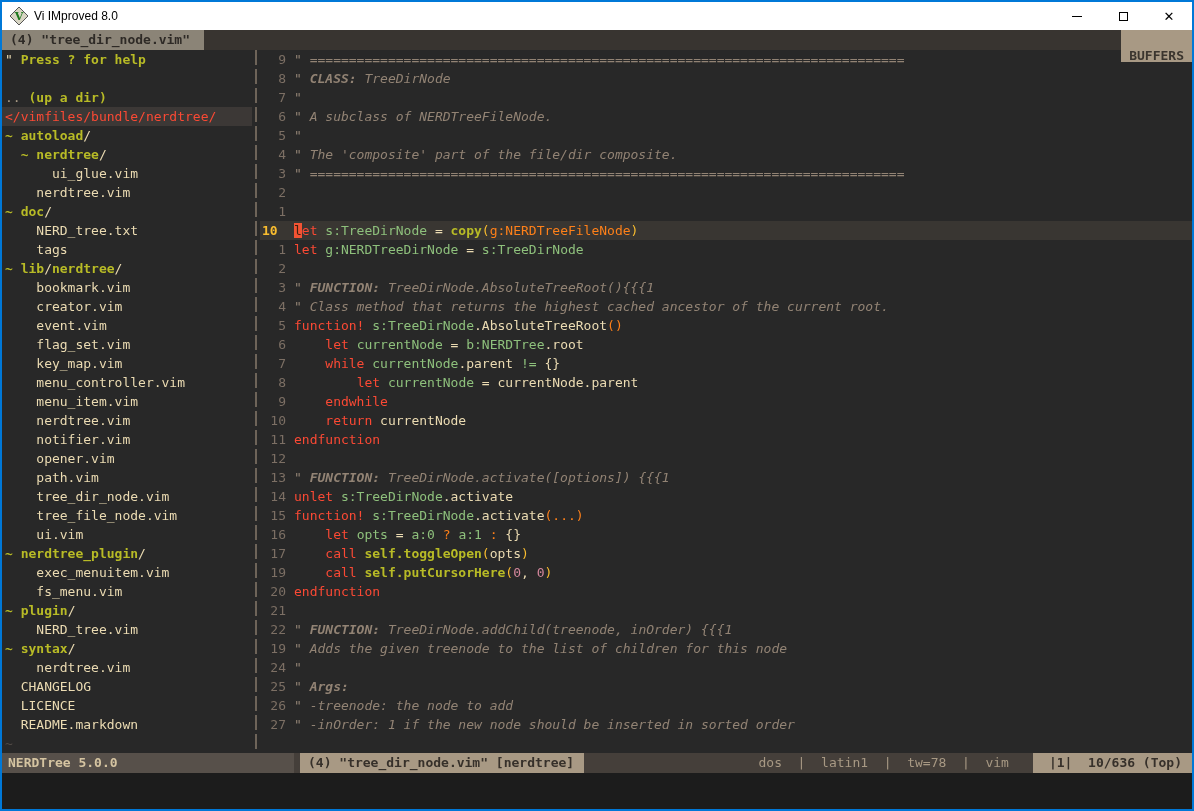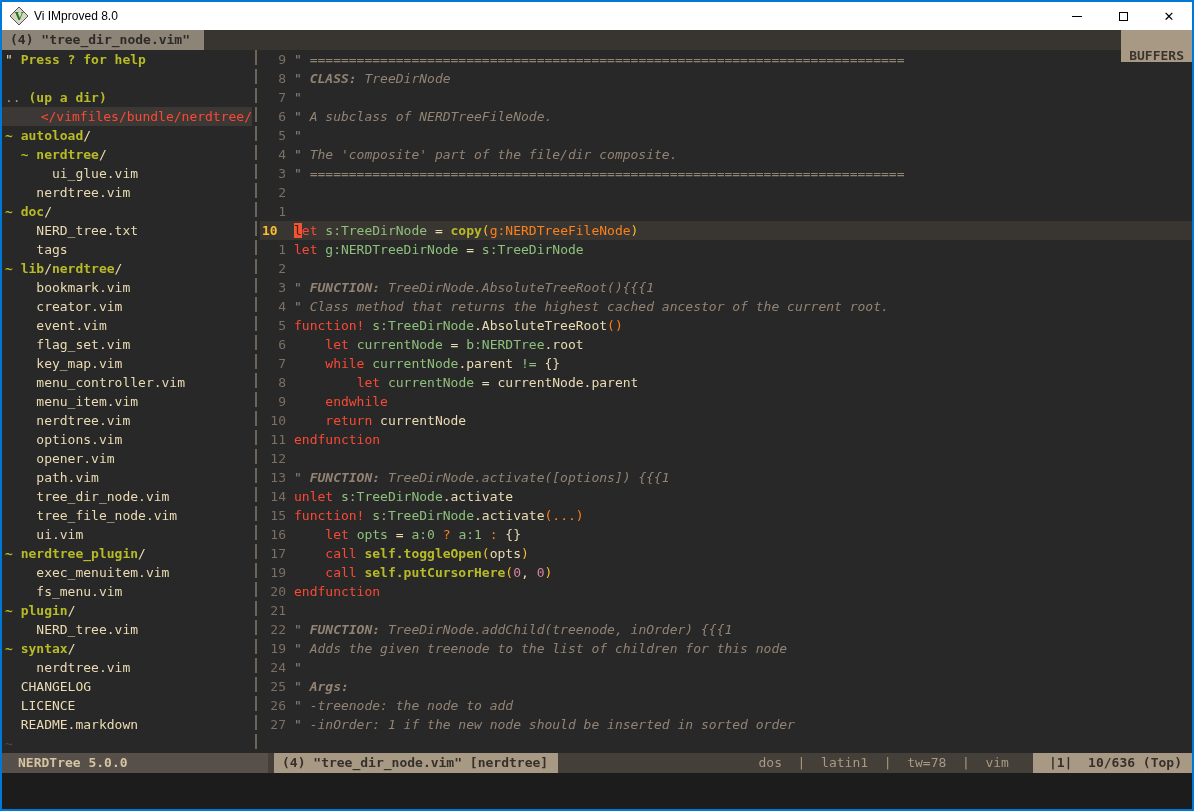--- a/index.html
+++ b/index.html
@@ -26,21 +26,21 @@
   
   .tabline{height:20px;background:var(--tabbg);display:flex;align-items:stretch;}
   .tab{background:var(--tabselbg);color:var(--tabselfg);font-weight:bold;
     padding:0 14px 0 8px;line-height:20px;white-space:pre;}
   .tabfill{flex:1;}
   .bufferslab{background:var(--tan);color:#3b352e;font-weight:bold;line-height:20px;padding:16px 8px;}
   
   .main{height:703px;display:flex;}
   .treepanel{width:250px;flex:none;overflow:hidden;}
   .trow{height:19px;line-height:19px;white-space:pre;padding-left:3px;}
-  .trow.hl{background:var(--hlline);text-align:right;}
+  .trow.hl{background:var(--hlline);}
   .vsep{width:8px;flex:none;}
   .vsep::before{content:'';display:block;width:2px;height:100%;margin:0 auto;
     background:repeating-linear-gradient(to bottom,var(--sep) 0 15px,transparent 15px 19px);}
   .codepanel{flex:1;overflow:hidden;}
   .crow{display:flex;height:19px;line-height:19px;white-space:pre;}
   .crow.curline{background:var(--cursorline);}
   .lnum{width:26px;flex:none;text-align:right;padding-right:0;color:var(--linenr);}
   .lnum + .ctext{padding-left:8px;}
   .crow.curline .lnum{text-align:left;padding-left:2px;color:var(--yellow);font-weight:bold;}
   .ctext{flex:1;}
@@ -49,21 +49,21 @@
   .s-g{color:var(--green);font-weight:bold;} .s-gb{color:var(--green);font-weight:bold;}
   .s-k{color:var(--red);} .s-i{color:var(--aqua);}
   .s-f{color:var(--green);font-weight:bold;}
   .s-c{color:var(--gray);font-style:italic;}
   .s-cb{color:var(--gray);font-style:italic;font-weight:bold;}
   .s-o{color:var(--orange);} .s-y{color:var(--yellow);} .s-n{color:var(--purple);}
   .s-root{color:var(--red);} .s-tilde{color:var(--tilde);}
   .s-cur{background:#f25333;color:#40210f;}
   
   .statusline{height:20px;display:flex;align-items:stretch;line-height:20px;white-space:pre;}
-  .stat-nc{width:266px;flex:none;background:var(--statncbg);color:var(--statncfg);font-weight:bold;padding-left:16px;}
+  .stat-nc{width:292px;flex:none;background:var(--statncbg);color:var(--statncfg);font-weight:bold;padding-left:6px;}
   .stat-active{flex:1;background:var(--statbg);display:flex;align-items:stretch;}
   .stat-file{background:var(--tan);color:#36302a;font-weight:bold;padding:0 10px 0 8px;margin-left:6px;}
   .stat-mid{flex:1;}
   .stat-flags{color:var(--tan);padding-right:24px;}
   .stat-pos{background:var(--tan);color:#36302a;font-weight:bold;padding:0 10px 0 16px;}
   
   .cmdline{height:36px;background:var(--cmdbg);}
 </style>
 </head>
 <body>
@@ -108,21 +108,21 @@
         <div class="trow"><span class="s-t">    tags</span></div>
         <div class="trow"><span class="s-g">~ </span><span class="s-gb">lib</span><span class="s-t">/</span><span class="s-gb">nerdtree</span><span class="s-t">/</span></div>
         <div class="trow"><span class="s-t">    bookmark.vim</span></div>
         <div class="trow"><span class="s-t">    creator.vim</span></div>
         <div class="trow"><span class="s-t">    event.vim</span></div>
         <div class="trow"><span class="s-t">    flag_set.vim</span></div>
         <div class="trow"><span class="s-t">    key_map.vim</span></div>
         <div class="trow"><span class="s-t">    menu_controller.vim</span></div>
         <div class="trow"><span class="s-t">    menu_item.vim</span></div>
         <div class="trow"><span class="s-t">    nerdtree.vim</span></div>
-        <div class="trow"><span class="s-t">    options.vim</span></div>
+        <div class="trow"><span class="s-t">    notifier.vim</span></div>
         <div class="trow"><span class="s-t">    opener.vim</span></div>
         <div class="trow"><span class="s-t">    path.vim</span></div>
         <div class="trow"><span class="s-t">    tree_dir_node.vim</span></div>
         <div class="trow"><span class="s-t">    tree_file_node.vim</span></div>
         <div class="trow"><span class="s-t">    ui.vim</span></div>
         <div class="trow"><span class="s-g">~ </span><span class="s-gb">nerdtree_plugin</span><span class="s-t">/</span></div>
         <div class="trow"><span class="s-t">    exec_menuitem.vim</span></div>
         <div class="trow"><span class="s-t">    fs_menu.vim</span></div>
         <div class="trow"><span class="s-g">~ </span><span class="s-gb">plugin</span><span class="s-t">/</span></div>
         <div class="trow"><span class="s-t">    NERD_tree.vim</span></div>

